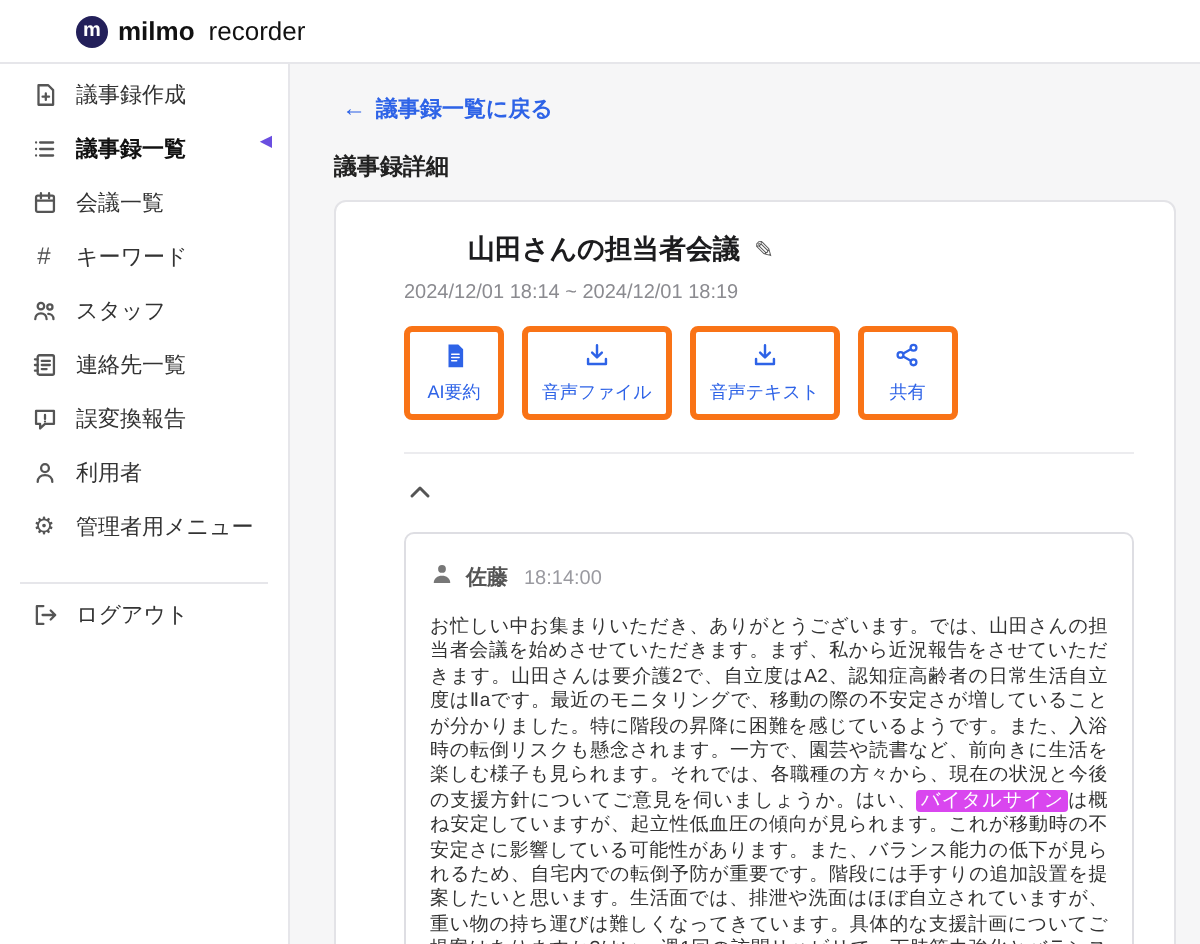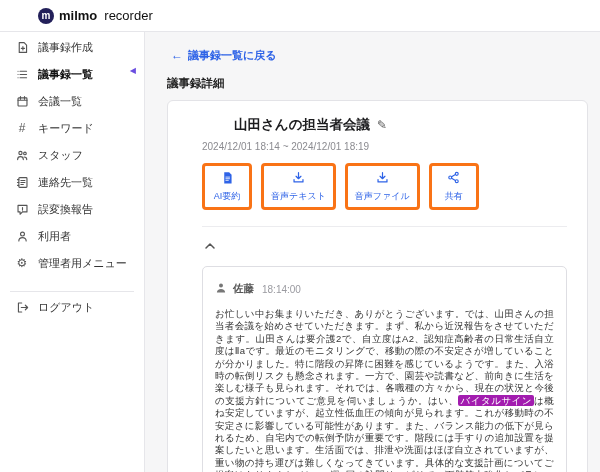--- a/index.html
+++ b/index.html
@@ -57,21 +57,21 @@
   .chevron { display:inline-flex; padding:2px; }
 
   .transcript-box { border:1px solid #dedee3; border-radius:5px; margin-top:14px;
                     padding:13px 12px 12px; }
   .speaker-row { display:flex; align-items:center; gap:6px; }
   .speaker-icon svg { width:12px; height:12px; fill:#777; }
   .speaker-name { font-size:10.5px; color:#555; font-weight:bold; }
   .speaker-time { font-size:10px; color:#9a9aa0; margin-left:2px; }
   .transcript-text { margin-top:10px; font-size:9.5px; line-height:12.4px; color:#333;
                      text-align:justify; letter-spacing:.2px; }
-  .hl { background:#a21caf; color:#fff; padding:0 2px; border-radius:2px; }
+  .hl { background:#d946ef; color:#fff; padding:0 2px; border-radius:2px; }
 </style>
 </head>
 <body>
 
 <div class="app">
 
   <header class="topbar">
     <div class="logo">
       <span class="logo-mark">m</span>
       <span class="logo-bold">milmo</span>
@@ -211,31 +211,31 @@
             <span class="action-label">AI要約</span>
           </button>
 
           <button class="action-btn">
             <span>
               <svg viewBox="0 0 16 16" fill="none" stroke="#2e63e7" stroke-width="1.5" stroke-linecap="round" stroke-linejoin="round">
                   <path d="M8 2v7M5 6.5L8 9.5l3-3"></path>
                   <path d="M2.5 10.5v3h11v-3"></path>
                 </svg>
             </span>
-            <span class="action-label">音声テキスト</span>
+            <span class="action-label">音声ファイル</span>
           </button>
 
           <button class="action-btn">
             <span>
               <svg viewBox="0 0 16 16" fill="none" stroke="#2e63e7" stroke-width="1.5" stroke-linecap="round" stroke-linejoin="round">
                   <path d="M8 2v7M5 6.5L8 9.5l3-3"></path>
                   <path d="M2.5 10.5v3h11v-3"></path>
                 </svg>
             </span>
-            <span class="action-label">音声ファイル</span>
+            <span class="action-label">音声テキスト</span>
           </button>
 
           <button class="action-btn">
             <span>
               <svg viewBox="0 0 16 16" fill="none" stroke="#2e63e7" stroke-width="1.4">
                   <circle cx="12" cy="3.5" r="1.8"></circle>
                   <circle cx="4" cy="8" r="1.8"></circle>
                   <circle cx="12" cy="12.5" r="1.8"></circle>
                   <path d="M5.7 7.1l4.6-2.7M5.7 8.9l4.6 2.7"></path>
                 </svg>

